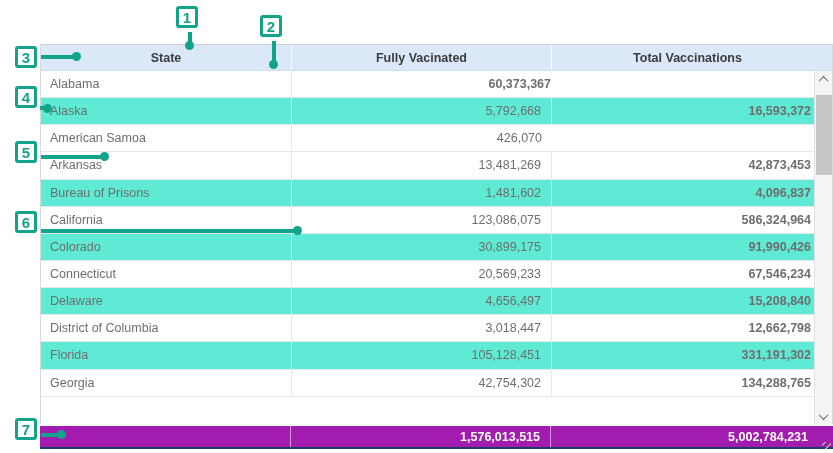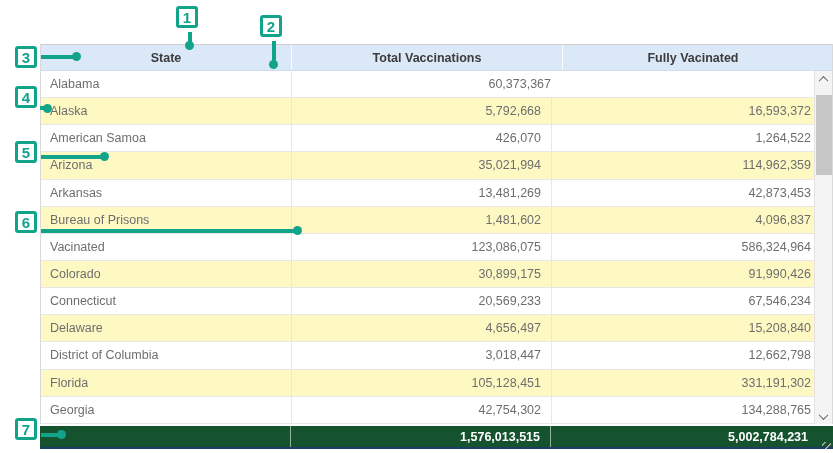--- a/index.html
+++ b/index.html
@@ -14,29 +14,29 @@
   .thead { display:flex; height:27px; background:#dbe8f8; border-top:1px solid #cfcfcf; border-bottom:1px solid #d0ddee; }
   .th { display:flex; align-items:center; justify-content:center; font-size:12.5px; font-weight:bold; color:#3c3c3c; border-right:1px solid rgba(255,255,255,0.85); }
   .th:last-child { border-right:none; }
 
   .col-state { width:251px; }
   .col-fully { width:260px; }
   .col-total { width:271px; }
 
   .tbody { height:353px; overflow:hidden; background:#fff; }
   .trow { display:flex; height:27.15px; background:#ffffff; border-bottom:1px solid #e7e7e7; }
-  .trow.alt { background:#fef9c3; }
+  .trow.alt { background:#5eead4; }
   .td { font-size:12.5px; color:#6e6e6e; display:flex; align-items:center; border-right:1px solid #e7e7e7; overflow:hidden; white-space:nowrap; }
   .td:last-child { border-right:none; }
   .td.state { padding-left:9px; justify-content:flex-start; }
   .td.num  { padding-right:10px; justify-content:flex-end; }
-  .td.num.last { padding-right:12px; }
-
-  
-  .summary-row { display:flex; height:23px; margin-top:2px; background:#14532d; border-bottom:2px solid #1d3c69; }
+  .td.num.last { padding-right:12px;font-weight:bold; }
+
+  
+  .summary-row { display:flex; height:23px; margin-top:2px; background:#a21caf; border-bottom:2px solid #1d3c69; }
   .sum-cell { font-size:12.5px; font-weight:bold; color:#ffffff; display:flex; align-items:center; border-right:1px solid rgba(255,255,255,0.55); }
   .sum-cell:last-child { border-right:none; }
   .sum-cell.num { justify-content:flex-end; padding-right:10px; }
   .sum-cell.num.last { padding-right:14px; }
 
   
   .vscroll { position:absolute; left:774px; top:27px; width:18px; height:353px; background:#f4f4f4; border-left:1px solid #e3e3e3; }
   .sb-btn { position:absolute; left:0; width:100%; height:16px; display:flex; align-items:center; justify-content:center; cursor:pointer; }
   .sb-btn.up { top:0; }
   .sb-btn.down { bottom:0; }
@@ -65,56 +65,50 @@
 </style>
 </head>
 <body>
 
 <div class="stage">
 
   <div class="table-widget">
     <div class="grid-part">
       <div class="thead">
         <div class="th col-state">State</div>
+        <div class="th col-fully">Fully Vacinated</div>
         <div class="th col-total">Total Vaccinations</div>
-        <div class="th col-fully">Fully Vacinated</div>
       </div>
 
       <div class="tbody" id="tbody">
           <div class="trow">
             <div class="td state col-state">Alabama</div>
             <div class="td num last col-total">60,373,367</div>
           </div>
           <div class="trow alt">
             <div class="td state col-state">Alaska</div>
             <div class="td num col-fully">5,792,668</div>
             <div class="td num last col-total">16,593,372</div>
           </div>
           <div class="trow">
             <div class="td state col-state">American Samoa</div>
             <div class="td num col-fully">426,070</div>
-            <div class="td num last col-total">1,264,522</div>
-          </div>
-          <div class="trow alt">
-            <div class="td state col-state">Arizona</div>
-            <div class="td num col-fully">35,021,994</div>
-            <div class="td num last col-total">114,962,359</div>
           </div>
           <div class="trow">
             <div class="td state col-state">Arkansas</div>
             <div class="td num col-fully">13,481,269</div>
             <div class="td num last col-total">42,873,453</div>
           </div>
           <div class="trow alt">
             <div class="td state col-state">Bureau of Prisons</div>
             <div class="td num col-fully">1,481,602</div>
             <div class="td num last col-total">4,096,837</div>
           </div>
           <div class="trow">
-            <div class="td state col-state">Vacinated</div>
+            <div class="td state col-state">California</div>
             <div class="td num col-fully">123,086,075</div>
             <div class="td num last col-total">586,324,964</div>
           </div>
           <div class="trow alt">
             <div class="td state col-state">Colorado</div>
             <div class="td num col-fully">30,899,175</div>
             <div class="td num last col-total">91,990,426</div>
           </div>
           <div class="trow">
             <div class="td state col-state">Connecticut</div>

